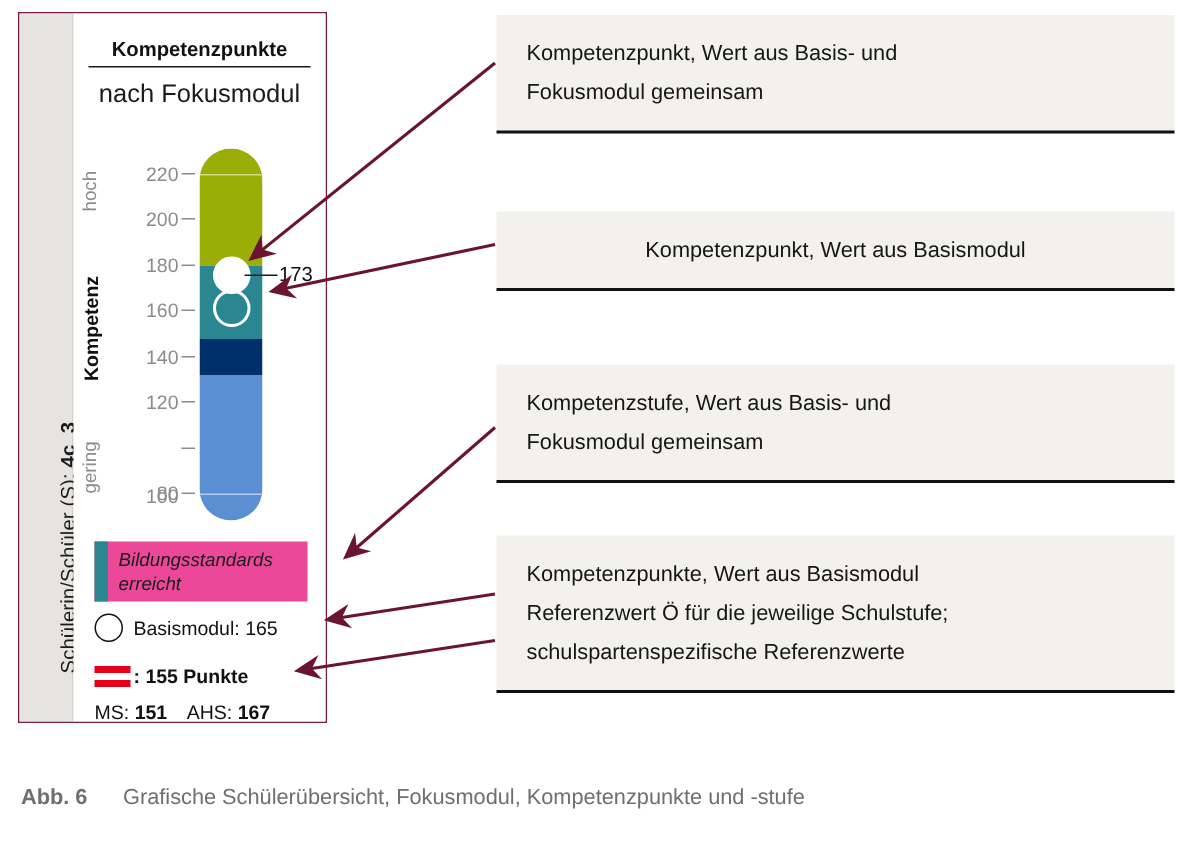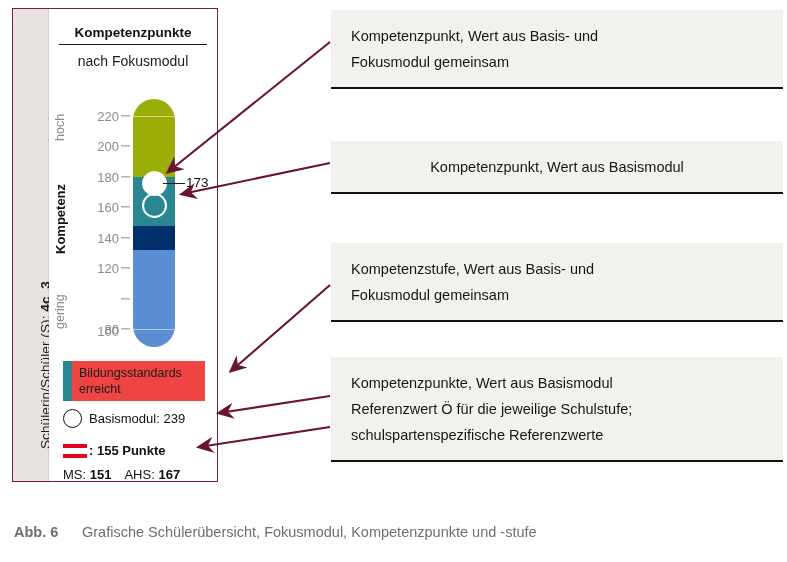--- a/index.html
+++ b/index.html
@@ -70,21 +70,21 @@
     color: #121212;
     padding-bottom: 4px;
     border-bottom: 1.2px solid #1a1a1a;
   }
   #chart-subtitle {
     position: absolute;
     left: 10px;
     top: 44px;
     width: 148px;
     text-align: center;
-    font-size: 14px;
+    font-size: 17px;
     color: #1b1b1b;
   }
 
   
   .axis-tick-label {
     position: absolute;
     right: 0;
     width: 34px;
     text-align: right;
     font-size: 13px;
@@ -173,22 +173,23 @@
     white-space: nowrap;
   }
 
   
   #legend-std {
     position: absolute;
     left: 14px;
     top: 352px;
     width: 142px;
     height: 40px;
-    background: #ef4444;
-    box-sizing: border-box;
+    background: #ec4899;
+    box-sizing: border-box;
+    font-style: italic;
   }
   #legend-std-swatch {
     position: absolute;
     left: 0; top: 0;
     width: 9px; height: 100%;
     background: #2a8792;
   }
   #legend-std-text {
     position: absolute;
     left: 16px; top: 4px;
@@ -332,21 +333,21 @@
     <div id="legend-std">
       <div id="legend-std-swatch"></div>
       <div id="legend-std-text">
         <span>Bildungsstandards</span><br>
         <span>erreicht</span>
       </div>
     </div>
 
     <div id="legend-basis">
       <div id="legend-basis-circle"></div>
-      <div id="legend-basis-text">Basismodul: 239</div>
+      <div id="legend-basis-text">Basismodul: 165</div>
     </div>
 
     <div id="legend-ref">
       <div id="flag-icon"></div>
       <div id="legend-ref-text">: 155 Punkte</div>
     </div>
 
     <div id="legend-schools">
       <span>MS:</span>
       <b>151</b><span class="gap"></span><span>AHS:</span>

